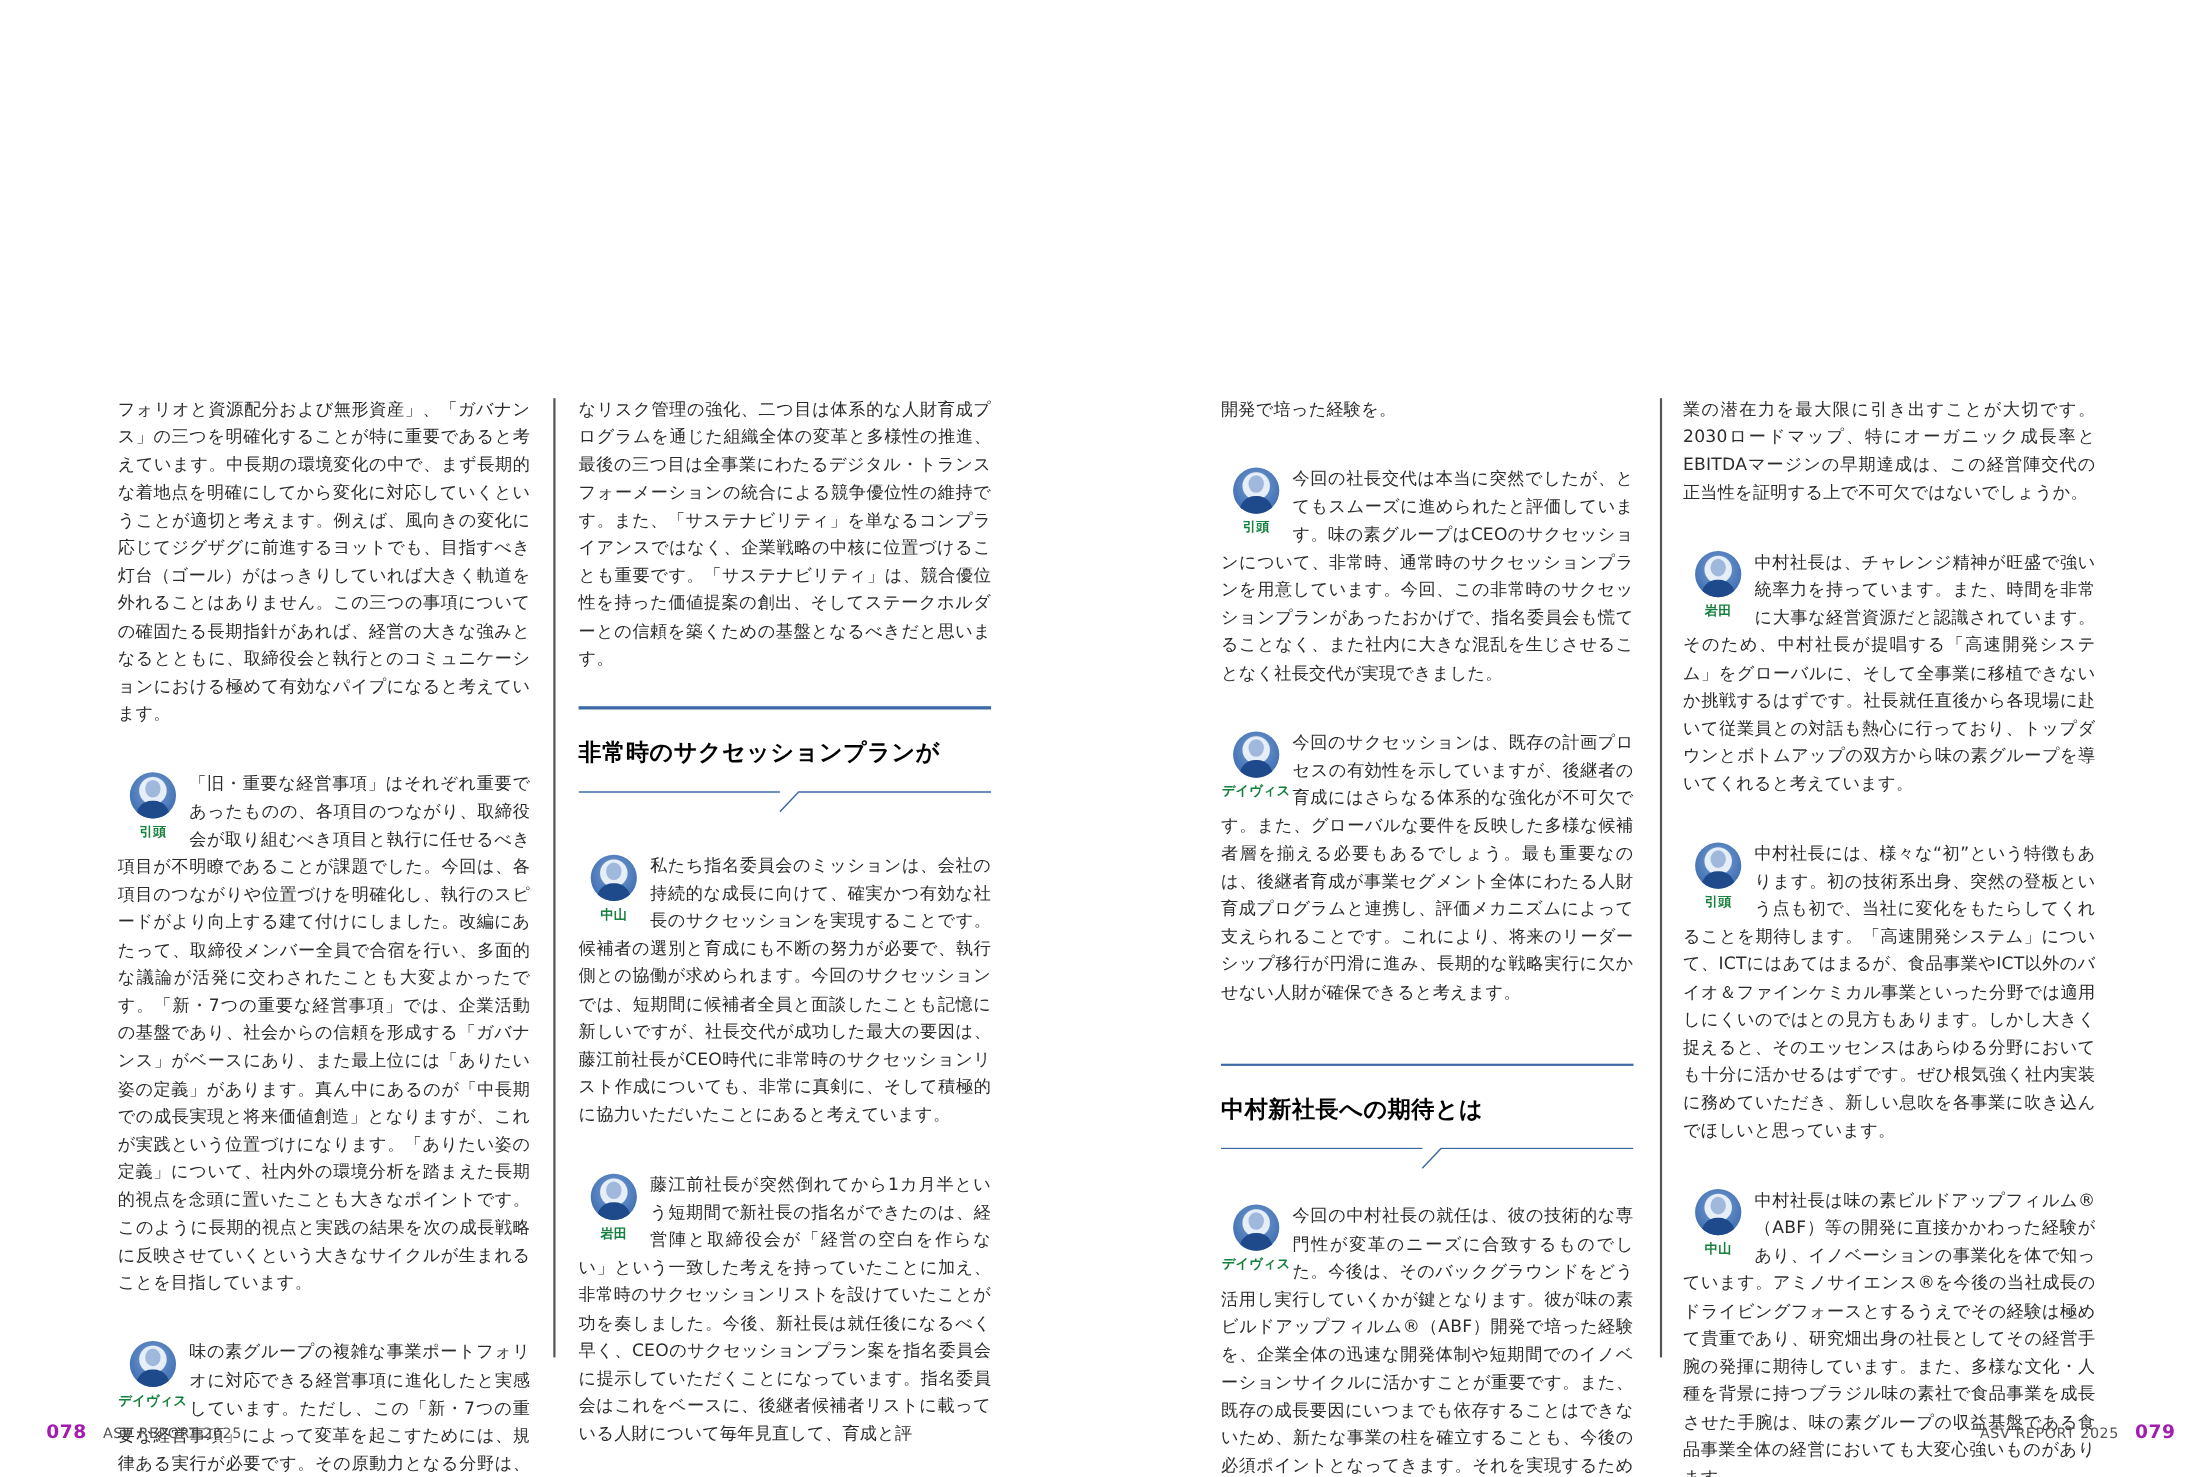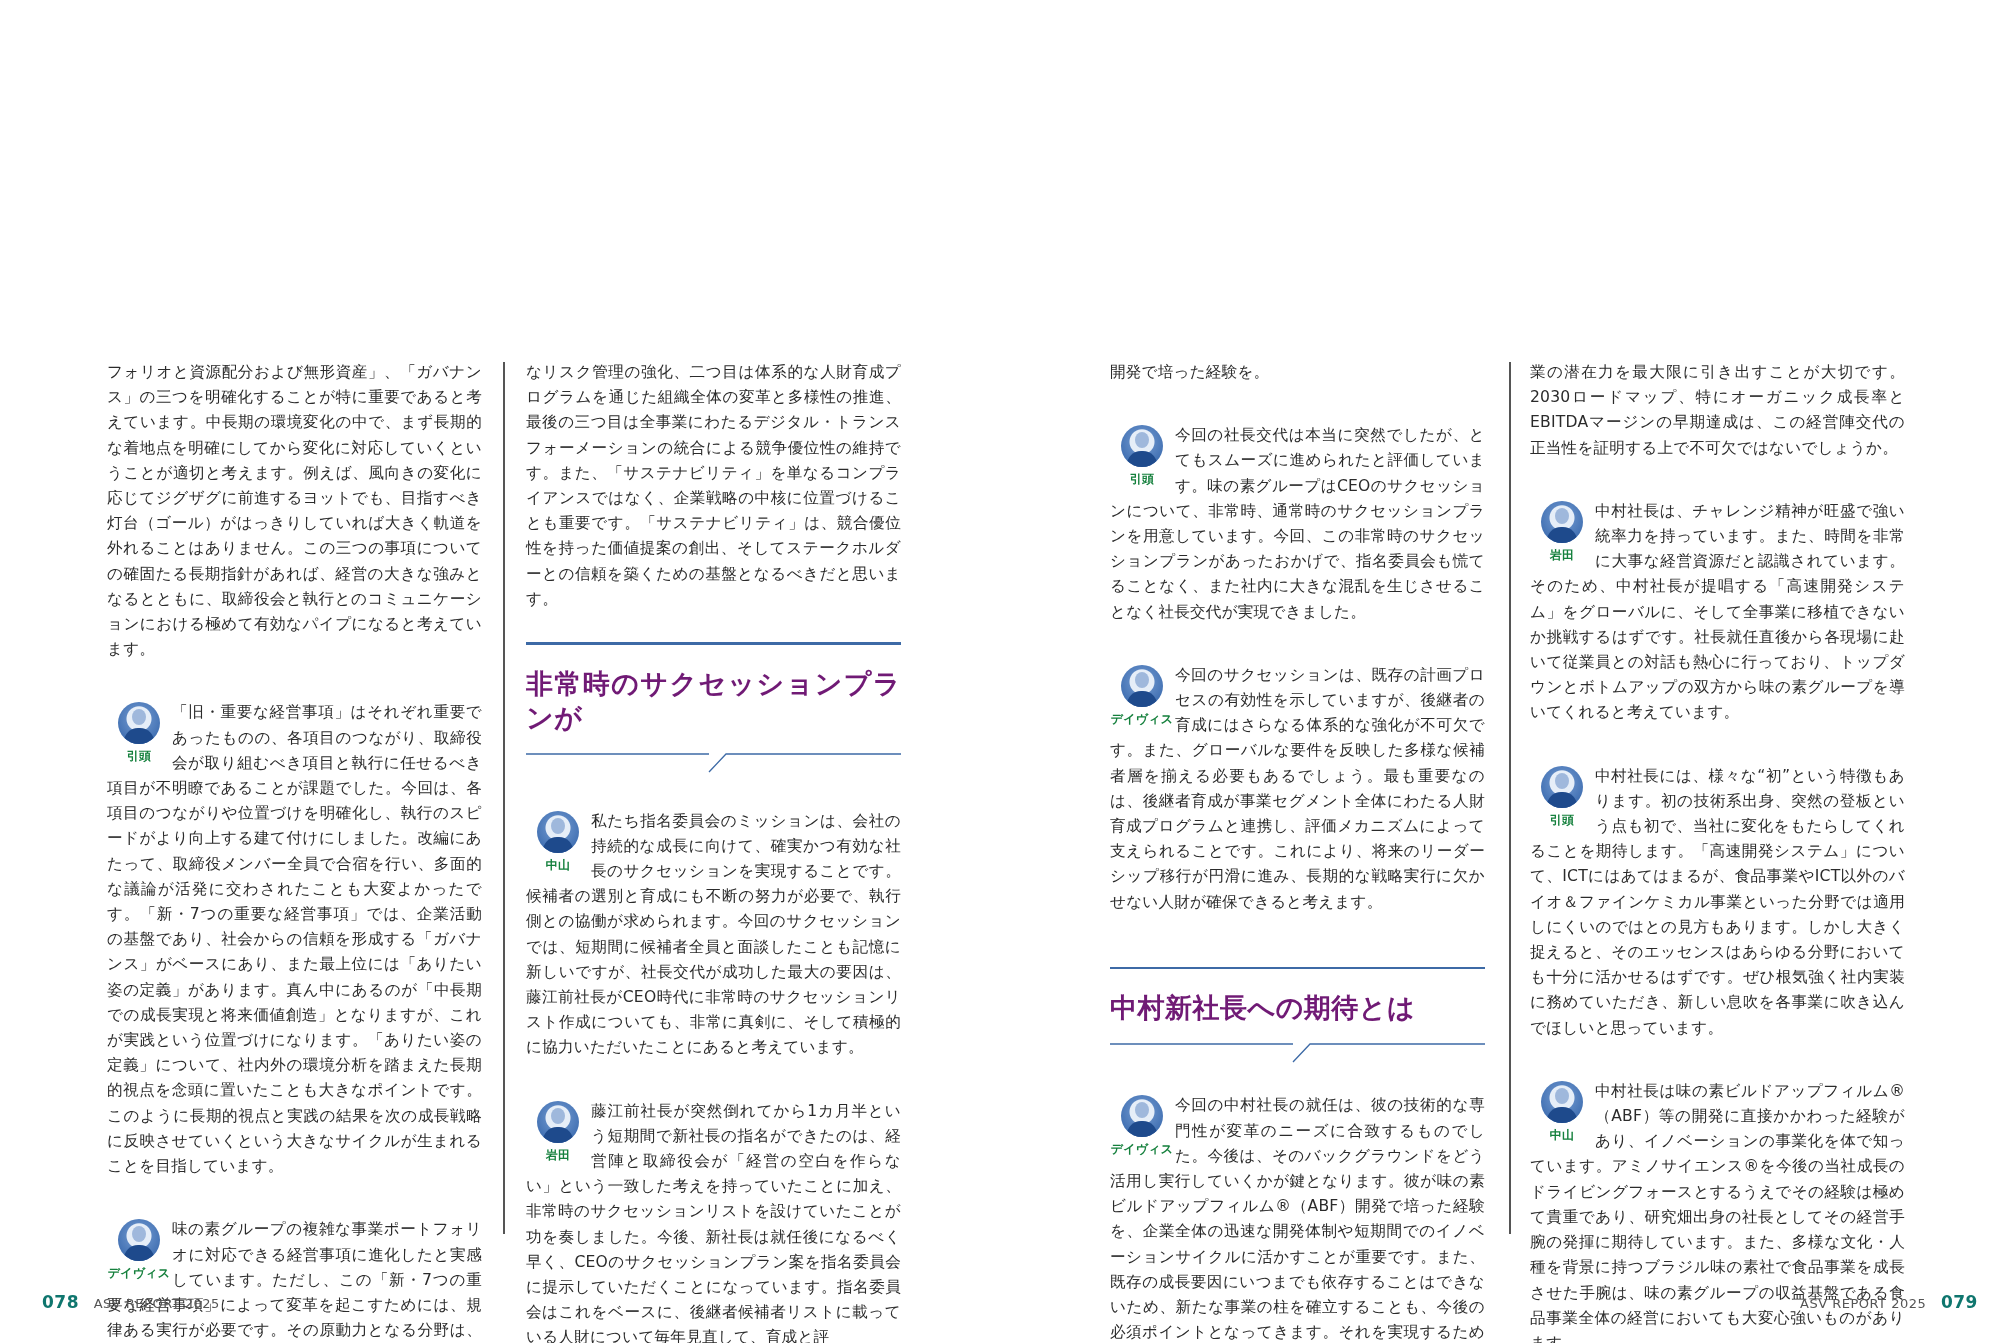--- a/index.html
+++ b/index.html
@@ -32,30 +32,30 @@
     background: #9fb8dc;
   }
   .avatar .body {
     position: absolute; left: 6px; top: 26px; width: 30px; height: 20px; border-radius: 14px 14px 0 0;
     background: #1e4a8c;
   }
   .who .name { color: #15803d; font-size: 12px; font-weight: bold; line-height: 16px; }
   .heading-block { margin: 14px 0 0; }
   .rule-top { height: 2.5px; background: #3d6aa6; width: 375px; }
   .heading {
-    color: #701a75; font-size: 27px; font-weight: bold; line-height: 34px; margin: 22px 0 18px;
+    color: #000000; font-size: 21px; font-weight: bold; line-height: 34px; margin: 22px 0 18px;
     letter-spacing: 0.5px;
   }
   .rule-bottom { position: relative; height: 22px; width: 375px; }
   .rule-bottom svg { position: absolute; left: 0; top: 0; }
   .footer {
     position: absolute; top: 1292px; font-family: "DejaVu Sans", sans-serif; font-size: 13px;
     color: #555; letter-spacing: 0.5px;
   }
-  .pnum { font-weight: bold; font-size: 17px; color: #0f766e; }
+  .pnum { font-weight: bold; font-size: 17px; color: #a21caf; }
 </style>
 </head>
 <body>
 
 <div class="vline" style="left:503px;"></div>
 <div class="vline" style="left:1509px;"></div>
 
 <div class="col c1">
   <p>フォリオと資源配分および無形資産」、「ガバナンス」の三つを明確化することが特に重要であると考えています。中長期の環境変化の中で、まず長期的な着地点を明確にしてから変化に対応していくということが適切と考えます。例えば、風向きの変化に応じてジグザグに前進するヨットでも、目指すべき灯台（ゴール）がはっきりしていれば大きく軌道を外れることはありません。この三つの事項についての確固たる長期指針があれば、経営の大きな強みとなるとともに、取締役会と執行とのコミュニケーションにおける極めて有効なパイプになると考えています。</p>
   <div class="gap"></div>

